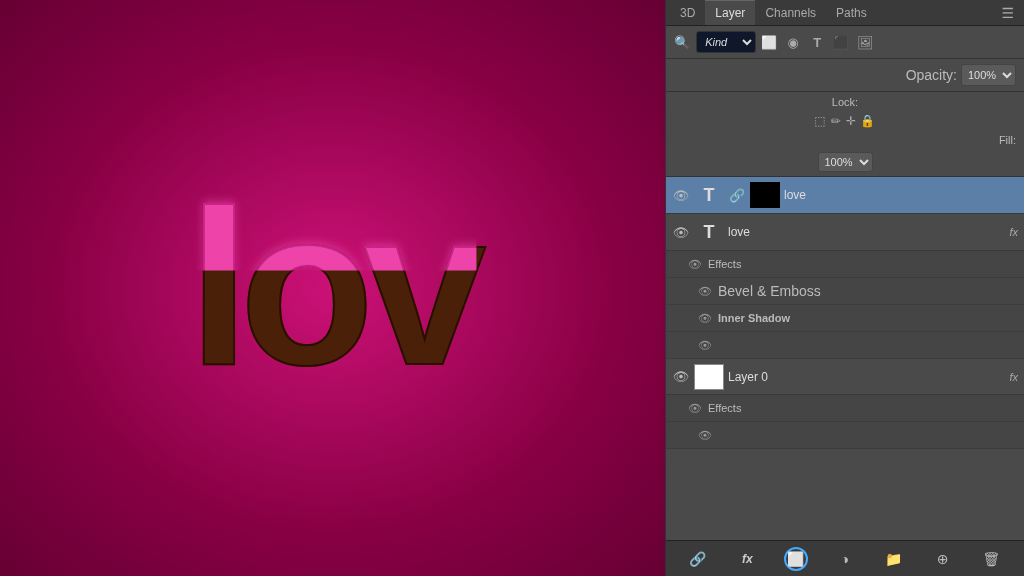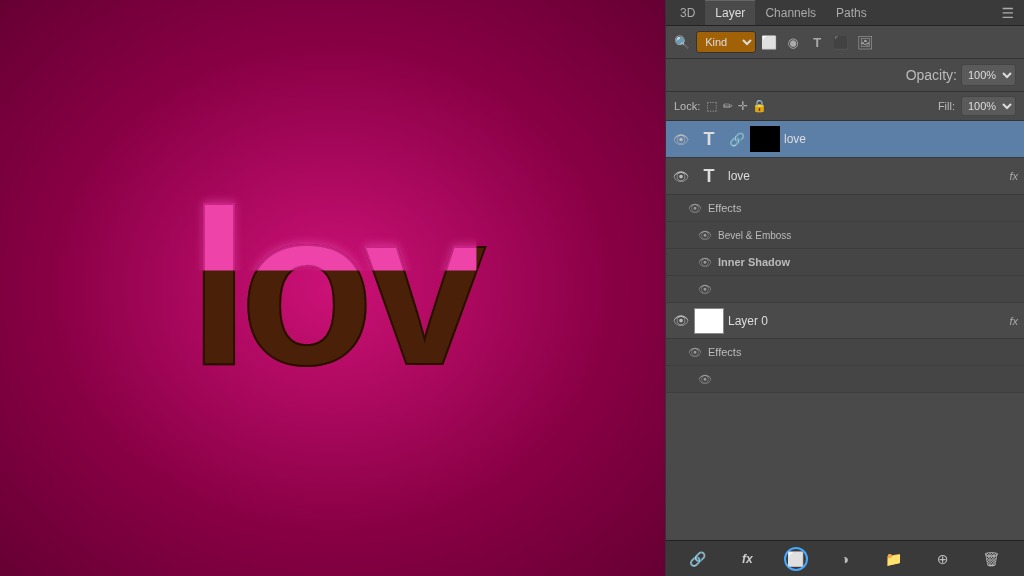--- a/index.html
+++ b/index.html
@@ -108,28 +108,29 @@
     .filter-row {
       display: flex;
       align-items: center;
       padding: 5px 8px;
       gap: 4px;
       background: #4a4a4a;
       border-bottom: 1px solid #333;
     }
 
     .kind-select {
-      background: #a16207;
+      background: #0f172a;
       border: 1px solid #333;
       color: #ddd;
       font-size: 11px;
       padding: 2px 4px;
       border-radius: 3px;
       height: 22px;
       width: 60px;
+      font-style: italic;
     }
 
     .filter-icons {
       display: flex;
       gap: 6px;
       align-items: center;
     }
 
     .filter-icon {
       color: #aaa;
@@ -178,20 +179,21 @@
     }
 
     
     .lock-row {
       display: flex;
       align-items: center;
       padding: 4px 8px;
       gap: 6px;
       background: #4a4a4a;
       border-bottom: 1px solid #333;
+      flex-direction: column;
     }
 
     .lock-label {
       font-size: 11px;
       color: #bbb;
     }
 
     .lock-icons {
       display: flex;
       gap: 5px;
@@ -423,21 +425,21 @@
       <span class="layer-name">love</span>
       <span class="fx-badge">fx</span>
     </div>
 
     <div class="layer-item sub-item effects-header">
       <div class="eye-icon" style="color:#999; font-size:11px;">👁</div>
       <span class="layer-name" style="color:#bbb; font-size:11px;">Effects</span>
     </div>
     <div class="layer-item sub-item">
       <div class="eye-icon" style="color:#999; font-size:11px;">👁</div>
-      <span class="layer-name" style="color:#bbb; font-size:10px;">Bevel &amp; Emboss</span>
+      <span class="layer-name" style="color:#bbb; font-size:14px;">Bevel &amp; Emboss</span>
     </div>
     <div class="layer-item sub-item">
       <div class="eye-icon" style="color:#999; font-size:11px;">👁</div>
       <span class="layer-name" style="color:#bbb; font-size:11px;font-weight:bold;">Inner Shadow</span>
     </div>
     <div class="layer-item sub-item">
       <div class="eye-icon" style="color:#999; font-size:11px;">👁</div>
     </div>
 
     <div class="layer-item">

